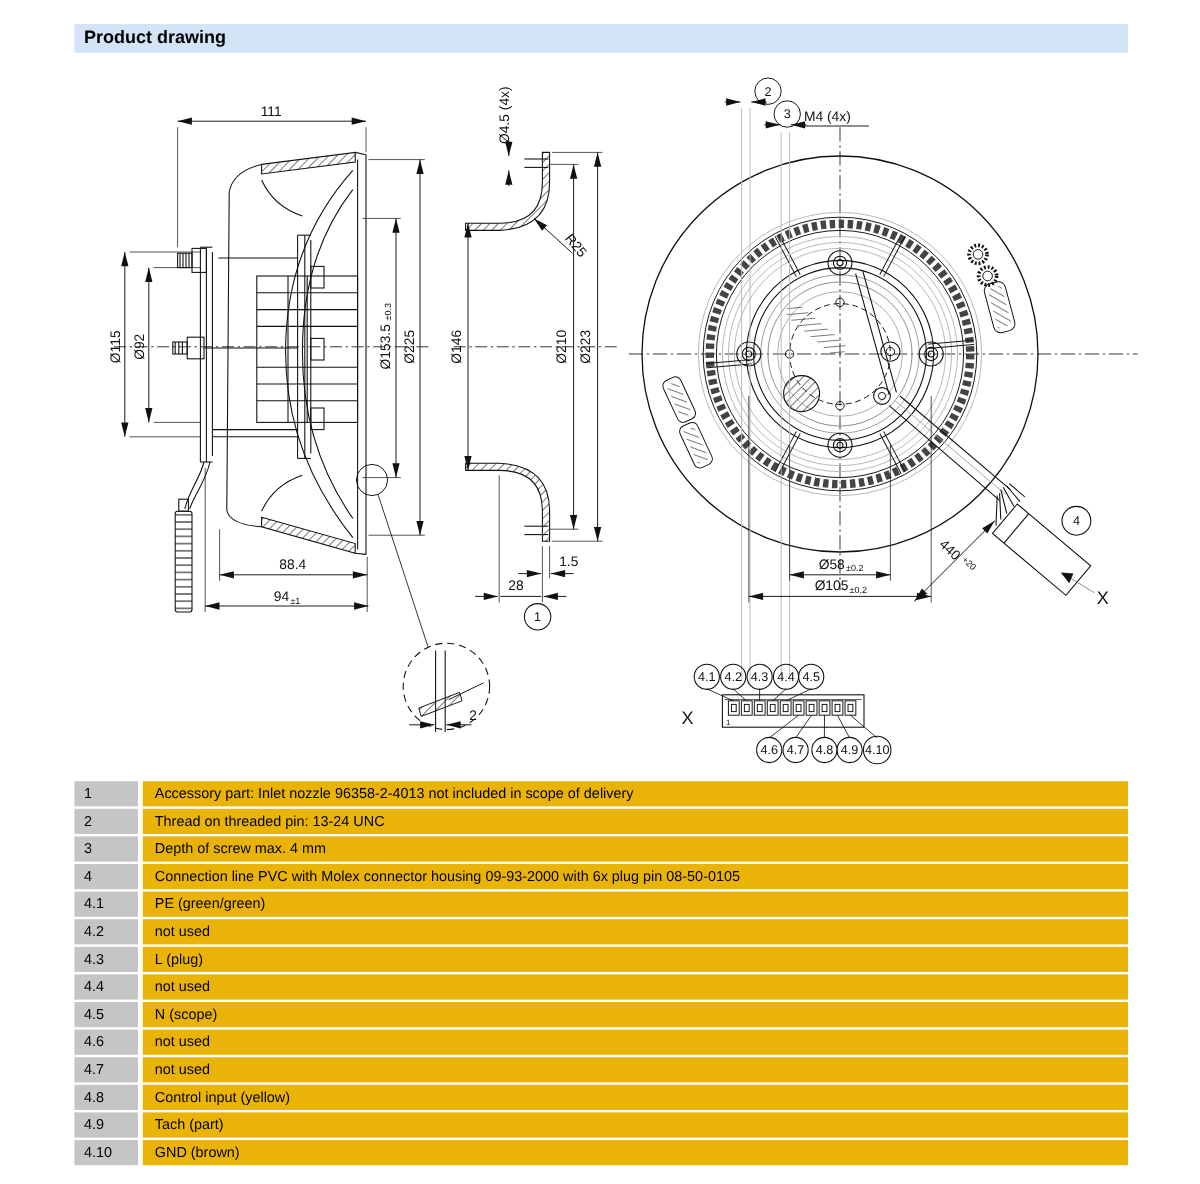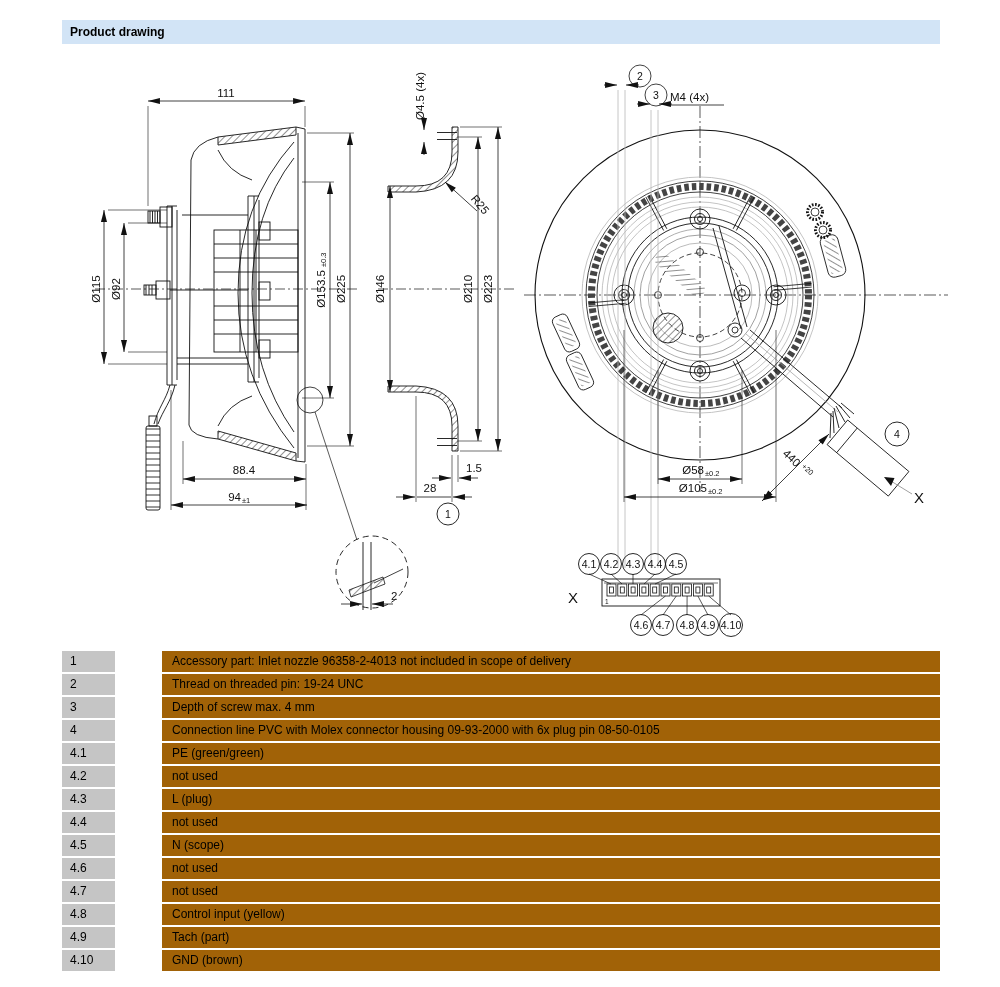--- a/index.html
+++ b/index.html
@@ -1,23 +1,23 @@
 <!DOCTYPE html>
 <html><head>
 <meta charset="utf-8">
 <style>
   html,body{margin:0;padding:0;background:#ffffff;}
   body{width:1000px;height:987px;position:relative;font-family:"Liberation Sans",sans-serif;color:#000;}
   .titlebar{position:absolute;left:62px;top:20px;width:878px;height:24px;background:#d2e4f6;
-            font-size:12px;font-weight:bold;line-height:24px;padding-left:8px;box-sizing:border-box;}
+            font-size:15px;font-weight:bold;line-height:24px;padding-left:8px;box-sizing:border-box;}
   .drawing{position:absolute;left:0;top:0;width:1000px;height:650px;}
   .parts-table{position:absolute;left:62px;top:651px;width:878px;}
   .trow{display:flex;height:21px;margin-bottom:2px;font-size:12px;line-height:21px;}
   .tnum{width:53px;background:#c5c5c5;padding-left:8px;box-sizing:border-box;margin-right:4px;}
-  .tdesc{flex:1;background:#a16207;padding-left:10px;box-sizing:border-box;margin-left:43px;}
+  .tdesc{flex:1;background:#eab308;padding-left:10px;box-sizing:border-box;}
   svg text{font-family:"Liberation Sans",sans-serif;fill:#111;}
   .dimtxt{font-size:11.5px;}
   .toltxt{font-size:7.5px;}
   .baltxt{font-size:10.5px;}
   .xlbl{font-size:15px;}
 </style>
 </head>
 <body>
 
 <div class="titlebar">Product drawing</div>
@@ -439,21 +439,21 @@
   <text class="baltxt" x="731" y="625" dy="0.35em" text-anchor="middle">4.10</text>
 </svg>
 
 <div class="parts-table">
   <div class="trow">
       <div class="tnum">1</div>
       <div class="tdesc">Accessory part: Inlet nozzle 96358-2-4013 not included in scope of delivery</div>
     </div>
   <div class="trow">
       <div class="tnum">2</div>
-      <div class="tdesc">Thread on threaded pin: 19-24 UNC</div>
+      <div class="tdesc">Thread on threaded pin: 13-24 UNC</div>
     </div>
   <div class="trow">
       <div class="tnum">3</div>
       <div class="tdesc">Depth of screw max. 4 mm</div>
     </div>
   <div class="trow">
       <div class="tnum">4</div>
       <div class="tdesc">Connection line PVC with Molex connector housing 09-93-2000 with 6x plug pin 08-50-0105</div>
     </div>
   <div class="trow">

